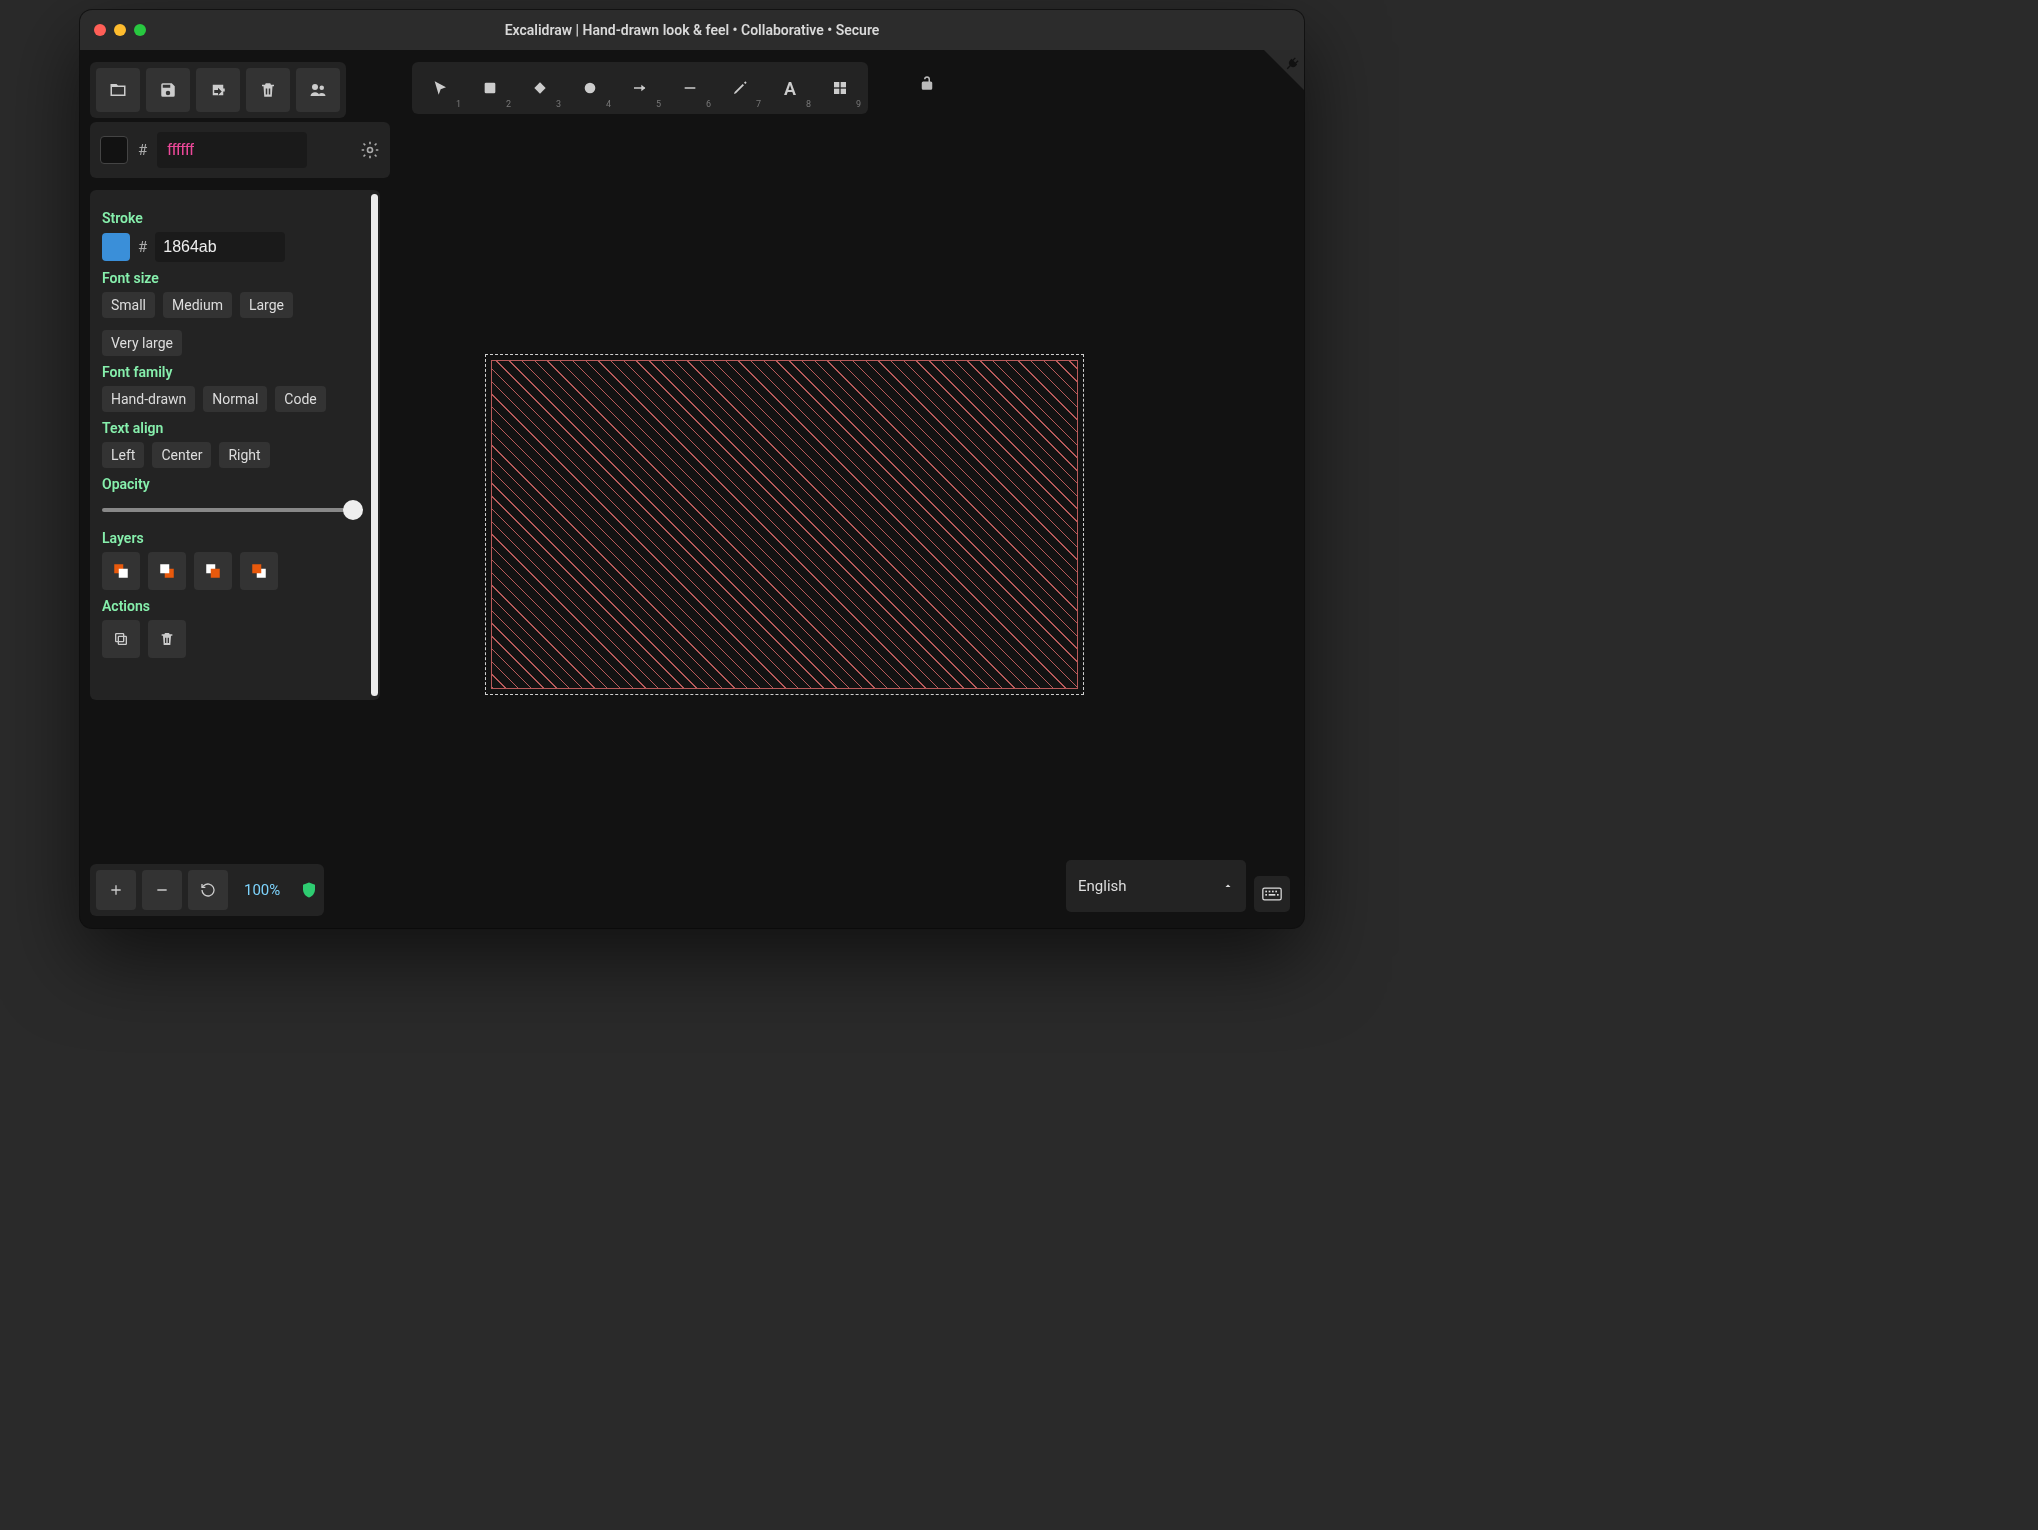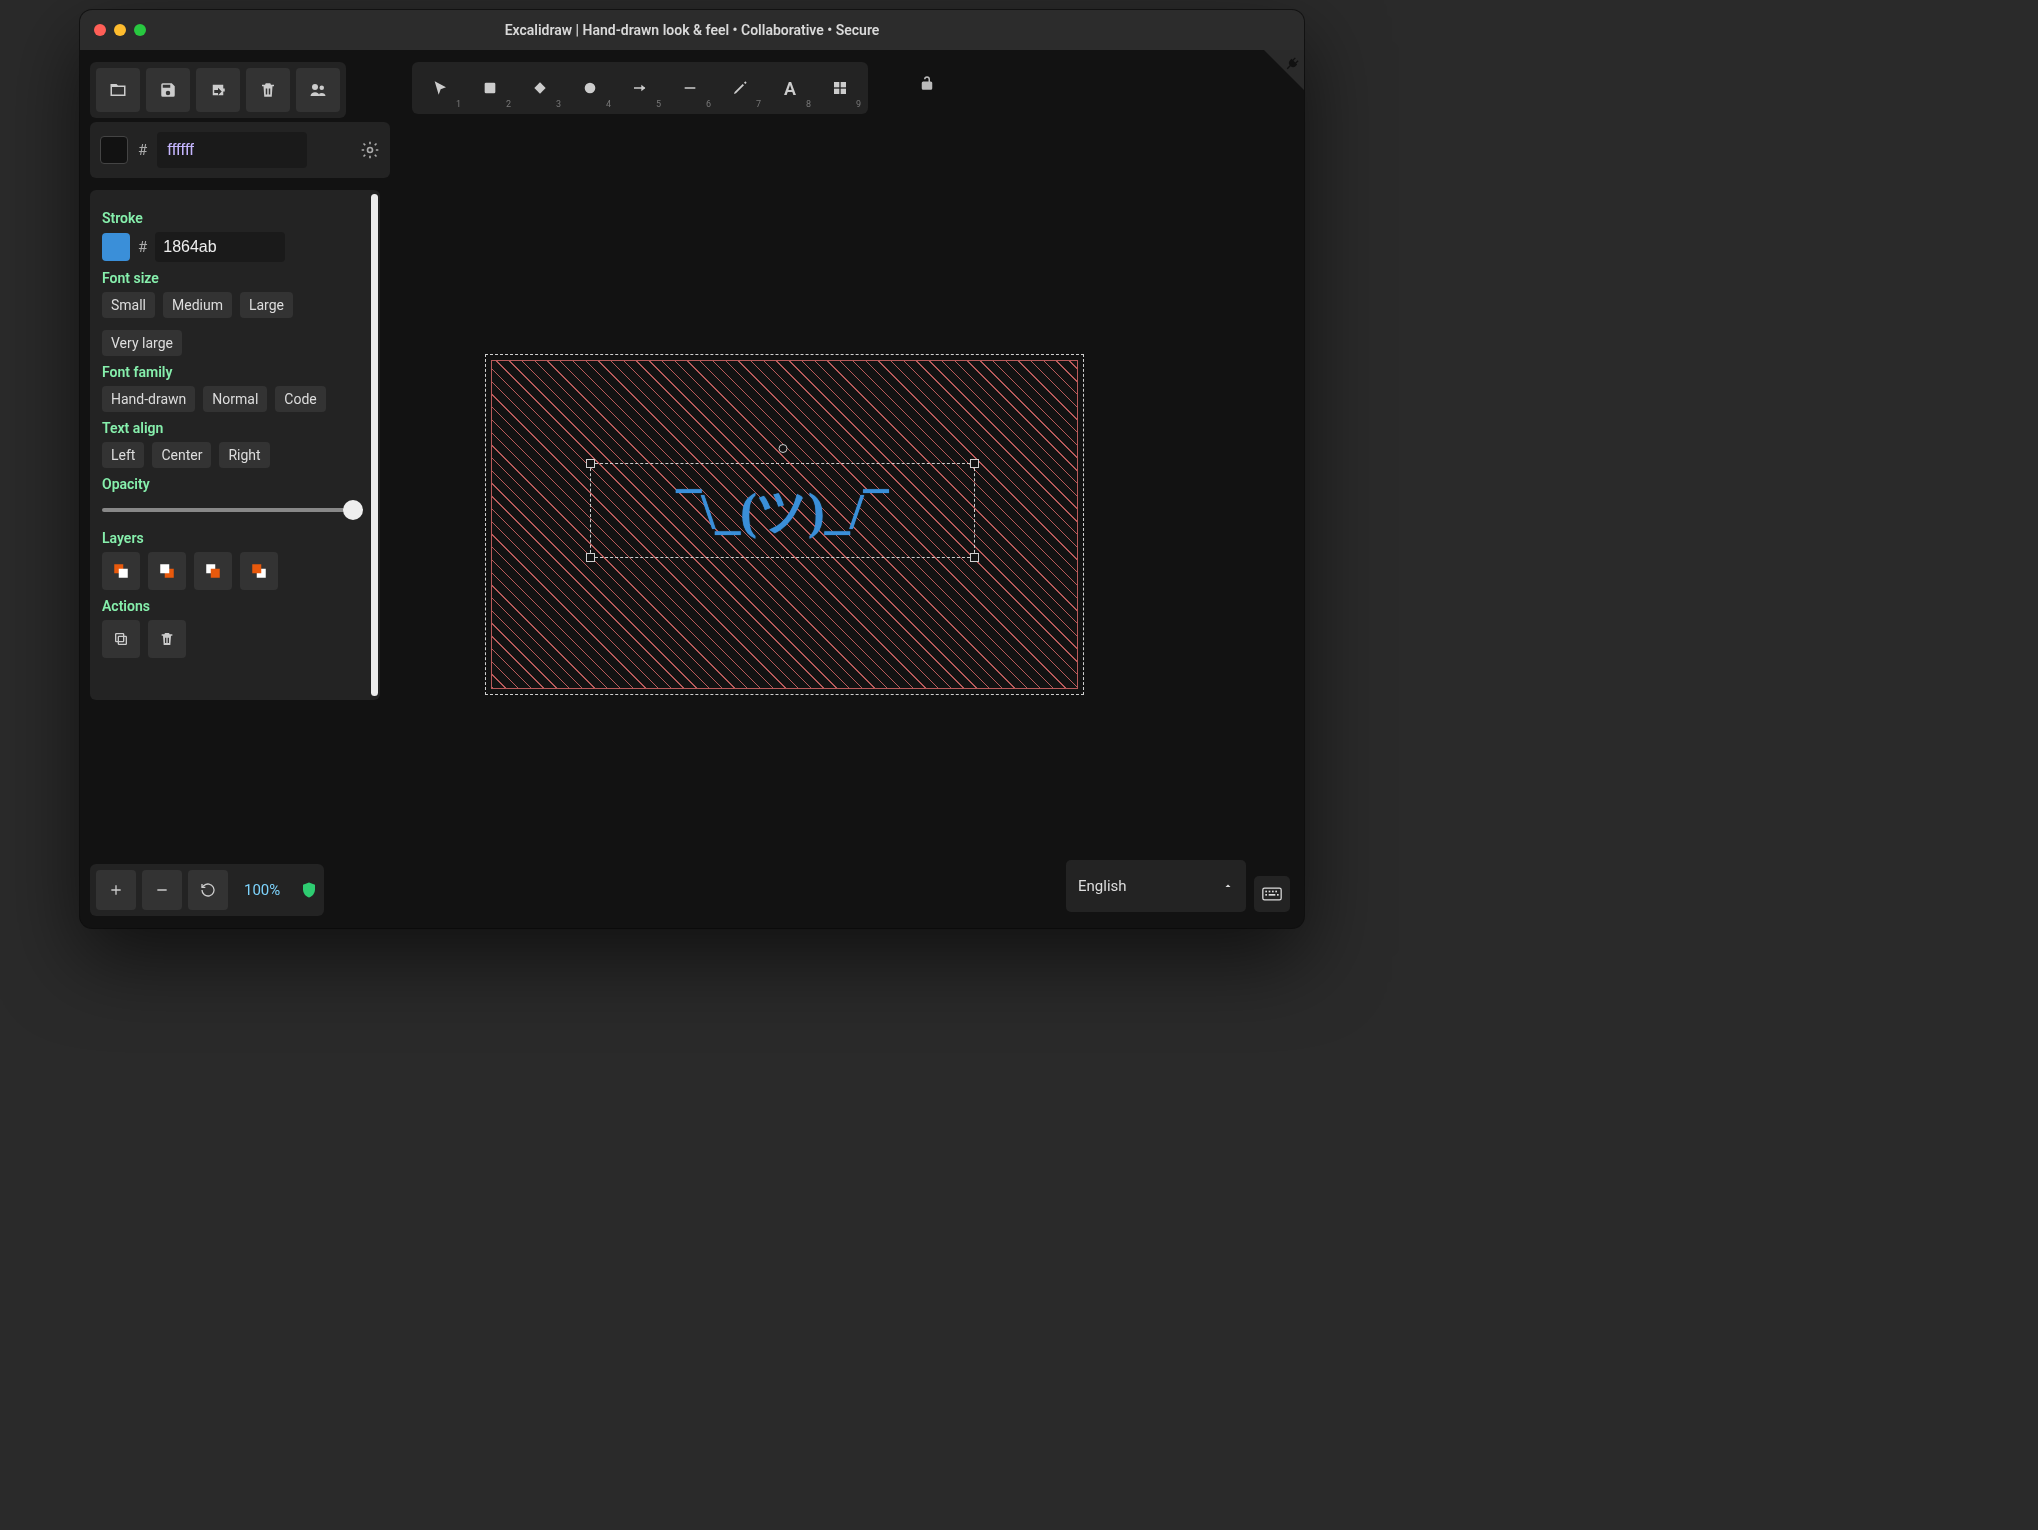--- a/index.html
+++ b/index.html
@@ -28,21 +28,21 @@
   .tb { width: 48px; height: 44px; position: relative; display: flex; align-items: center; justify-content: center; border-radius: 4px; cursor: pointer; color: #ccc; }
   .tb .num { position: absolute; right: 3px; bottom: 1px; font-size: 9px; color: #777; }
   #lock { position: absolute; left: 838px; top: 24px; color: #bbb; cursor: pointer; }
   
   #flap { position: absolute; right: 0; top: 0; width: 0; height: 0; border-left: 40px solid transparent; border-top: 40px solid #2a2a2a; }
   #flap-plug { position: absolute; right: 4px; top: 6px; transform: rotate(45deg); }
   
   #bg-island { left: 10px; top: 72px; width: 300px; height: 56px; align-items: center; padding: 10px; gap: 10px; }
   .swatch { width: 28px; height: 28px; border-radius: 4px; }
   .hash { color: #aaa; font-size: 15px; }
-  .hexin { background: #1a1a1a; border: none; color: #c4b5fd; font-size: 17px; padding: 8px 10px; border-radius: 4px; width: 150px; outline: none; }
+  .hexin { background: #1a1a1a; border: none; color: #ec4899; font-size: 17px; padding: 8px 10px; border-radius: 4px; width: 150px; outline: none; }
   #gear { margin-left: auto; color: #aaa; cursor: pointer; }
   
   #props { position: absolute; left: 10px; top: 140px; width: 290px; height: 510px; background: #232323; border-radius: 6px; padding: 12px; overflow: hidden; }
   #props-scroll { position: absolute; right: 2px; top: 4px; width: 7px; bottom: 4px; background: #eee; border-radius: 4px; }
   .plabel { font-size: 14px; font-weight: 600; color: #86efac; margin: 8px 0 6px; }
   #props .plabel:first-child { margin-top: 0; }
   .row { display: flex; gap: 8px; align-items: center; flex-wrap: wrap; }
   .hexin2 { background: #1a1a1a; border: none; color: #eee; font-size: 16px; padding: 6px 8px; border-radius: 4px; width: 130px; outline: none; }
   .chip { background: #333; padding: 5px 9px; border-radius: 4px; font-size: 14px; color: #ddd; cursor: pointer; }
   .slider-wrap { position: relative; width: 260px; height: 24px; margin-top: 2px; }
@@ -327,24 +327,16 @@
           <rect x="16" y="4" width="2" height="2"></rect>
           <rect x="4" y="8" width="2" height="2"></rect>
           <rect x="18" y="8" width="2" height="2"></rect>
           <rect x="8" y="8" width="8" height="2"></rect>
         </svg>
     </div>
 
     <div id="canvas-sel">
       <div class="sel-outer"></div>
       <div id="hatched"></div>
-      <div class="inner-sel">
-        <div class="rot"></div>
-        <div class="handle" style="left:-5px;top:-5px"></div>
-        <div class="handle" style="right:-5px;top:-5px"></div>
-        <div class="handle" style="left:-5px;bottom:-5px"></div>
-        <div class="handle" style="right:-5px;bottom:-5px"></div>
-        <div id="shrug">¯\_(ツ)_/¯</div>
-      </div>
     </div>
 
   </div>
 </div>
 
 </body></html>

